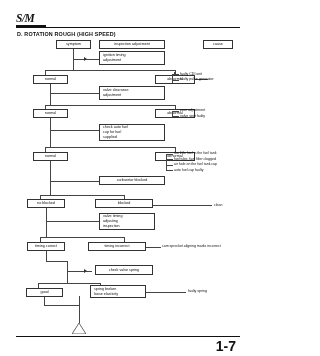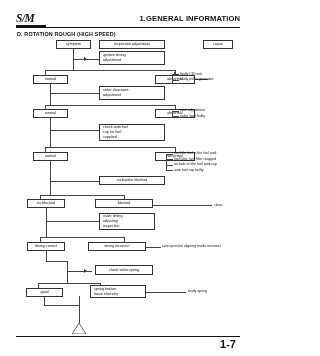--- a/index.html
+++ b/index.html
@@ -114,32 +114,31 @@
   #tri svg { position: absolute; left: -7px; top: 0; }
   #footer-rule {
     position: absolute;
     left: 16px; top: 336px;
     width: 224px; height: 1px;
     background: #111;
   }
   #page-num {
     position: absolute;
     right: 16px; top: 338px;
-    font-size: 11px;
+    font-size: 14px;
     font-weight: bold;
     color: #111;
   }
 </style>
 </head>
 <body>
 
 <div id="header">
   <div id="logo">S/M</div>
   <div id="logo-underline"></div>
-  <div id="header-title">1.GENERAL  INFORMATION</div>
 </div>
 <div id="header-rule"></div>
 <div id="section-title">D.   ROTATION ROUGH (HIGH SPEED)</div>
 
 <div class="box center" style="left:56px; top:40px; width:35px; height:9px;">symptom</div>
 <div class="box center" style="left:99px; top:40px; width:66px; height:9px;">inspection adjustment</div>
 <div class="box center" style="left:203px; top:40px; width:30px; height:9px;">cause</div>
 
 <div class="ln v" style="left:73px; top:49px; height:10px;"></div>
 <div class="ln h" style="left:73px; top:58.6px; width:26px;"></div>

